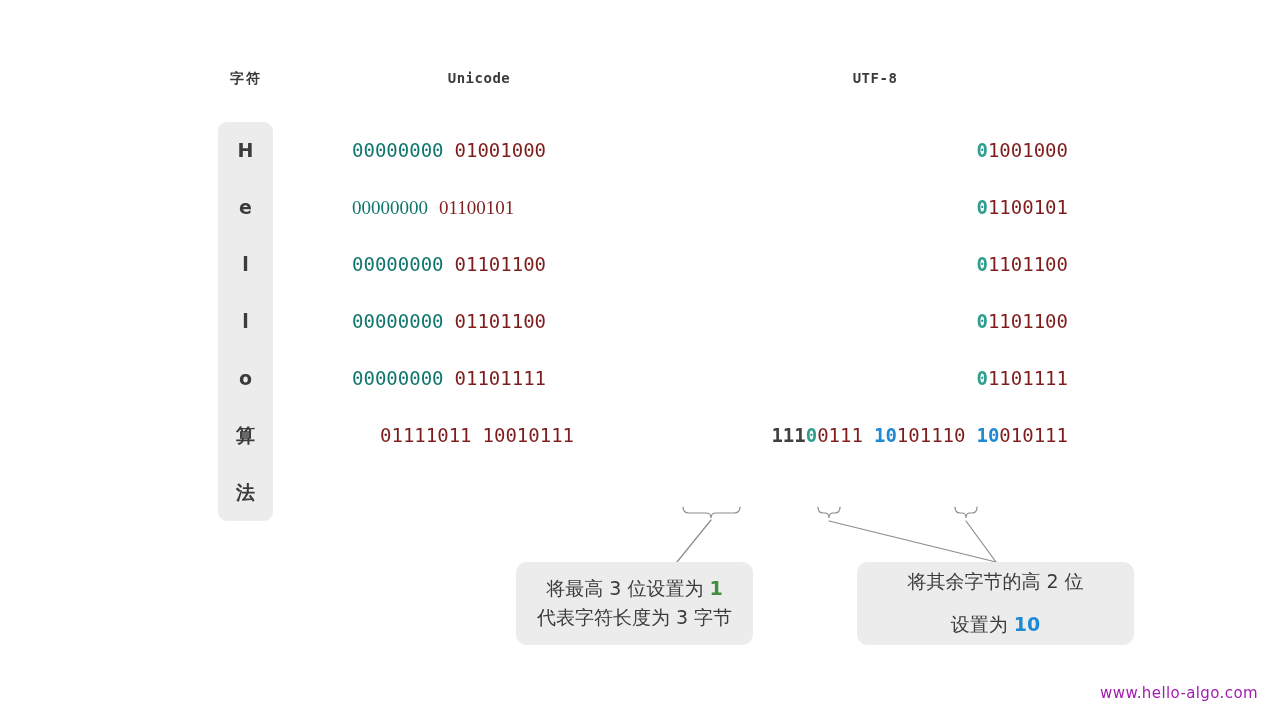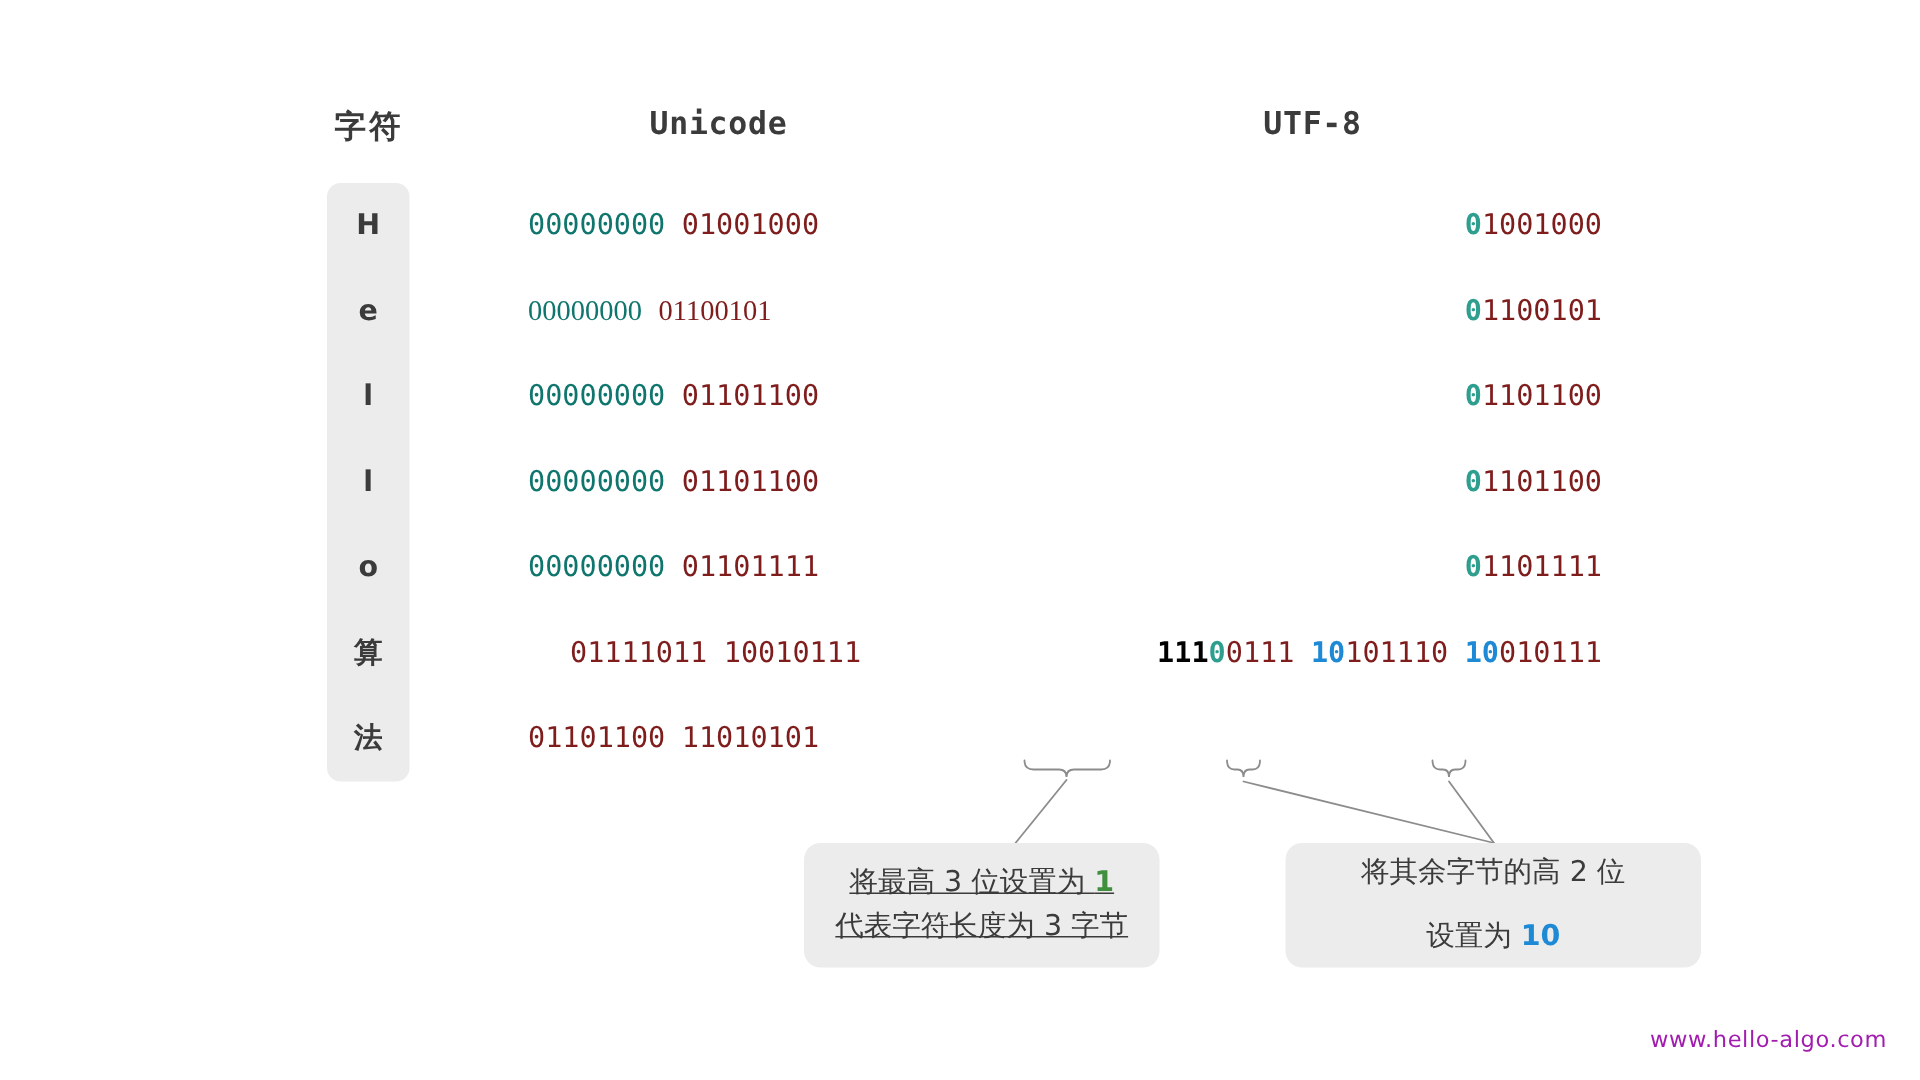--- a/index.html
+++ b/index.html
@@ -19,21 +19,21 @@
     left: 0; top: 0;
     width: 1280px;
     height: 720px;
   }
 
   
   .col-header {
     position: absolute;
     font-family: "DejaVu Sans Mono", monospace;
     font-weight: bold;
-    font-size: 21px;
+    font-size: 14px;
     color: #3b3b3b;
     white-space: nowrap;
     letter-spacing: 0.5px;
   }
   .hdr-char   { left: 218px; top: 70px; width: 56px; text-align: center;
                 font-family: "DejaVu Sans", sans-serif; letter-spacing: 2px;}
   .hdr-unicode{ left: 352px; top: 70px; width: 254px; text-align: center; }
   .hdr-utf8   { left: 680px; top: 70px; width: 390px; text-align: center; }
 
   
@@ -67,21 +67,21 @@
     font-family: "DejaVu Sans Mono", monospace;
     font-size: 19px;
     white-space: nowrap;
   }
   .uni-row  { left: 352px; width: 254px; text-align: left; }
   .utf8-row { left: 600px; width: 468px; text-align: right; }
 
   .b-dim    { color: #0f766e; }
   .b-dark   { color: #7f1d1d; }
   .b-teal   { color: #2e9e8f; font-weight: bold; }
-  .b-green  { color: #000000; font-weight: bold; }
+  .b-green  { color: #404040; font-weight: bold; }
   .b-blue   { color: #1e8ad6; font-weight: bold; }
   .b-sp     { display: inline-block; width: 11px; }
 
   
   .overlay {
     position: absolute;
     left: 0; top: 0;
     width: 1280px; height: 720px;
     pointer-events: none;
   }
@@ -94,21 +94,21 @@
     font-family: "DejaVu Sans", sans-serif;
     font-size: 19px;
     color: #3b3b3b;
     text-align: center;
     box-sizing: border-box;
     display: flex;
     flex-direction: column;
     justify-content: center;
     gap: 7px;
   }
-  .callout-left  { left: 536px; top: 562px; width: 237px; height: 83px; text-decoration: underline; }
+  .callout-left  { left: 516px; top: 562px; width: 237px; height: 83px; }
   .callout-right { left: 857px; top: 562px; width: 277px; height: 83px; gap: 21px; }
   .callout .line { line-height: 1.15; white-space: nowrap; }
   .em-green { color: #3f8f3f; font-weight: bold; }
   .em-blue  { color: #1e8ad6; font-weight: bold; }
 
   
   .watermark {
     position: absolute;
     right: 22px;
     bottom: 18px;
@@ -172,14 +172,13 @@
     <div class="char-cell" style="top: 293px;">l</div>
     <div class="bin-row uni-row" style="top: 293px;"><span class="b-dim">00000000</span><span class="b-sp"></span><span class="b-dark">01101100</span></div>
     <div class="bin-row utf8-row" style="top: 293px;"><span class="b-teal">0</span><span class="b-dark">1101100</span></div>
     <div class="char-cell" style="top: 350px;">o</div>
     <div class="bin-row uni-row" style="top: 350px;"><span class="b-dim">00000000</span><span class="b-sp"></span><span class="b-dark">01101111</span></div>
     <div class="bin-row utf8-row" style="top: 350px;"><span class="b-teal">0</span><span class="b-dark">1101111</span></div>
     <div class="char-cell" style="top: 407px;">算</div>
     <div class="bin-row uni-row" style="top: 407px; margin-left: 28px;"><span class="b-dark">01111011</span><span class="b-sp"></span><span class="b-dark">10010111</span></div>
     <div class="bin-row utf8-row" style="top: 407px;"><span class="b-green">111</span><span class="b-teal">0</span><span class="b-dark">0111</span><span class="b-sp"></span><span class="b-blue">10</span><span class="b-dark">101110</span><span class="b-sp"></span><span class="b-blue">10</span><span class="b-dark">010111</span></div>
     <div class="char-cell" style="top: 464px;">法</div>
-    <div class="bin-row uni-row" style="top: 464px;"><span class="b-dark">01101100</span><span class="b-sp"></span><span class="b-dark">11010101</span></div>
   </div>
 
 </body></html>

